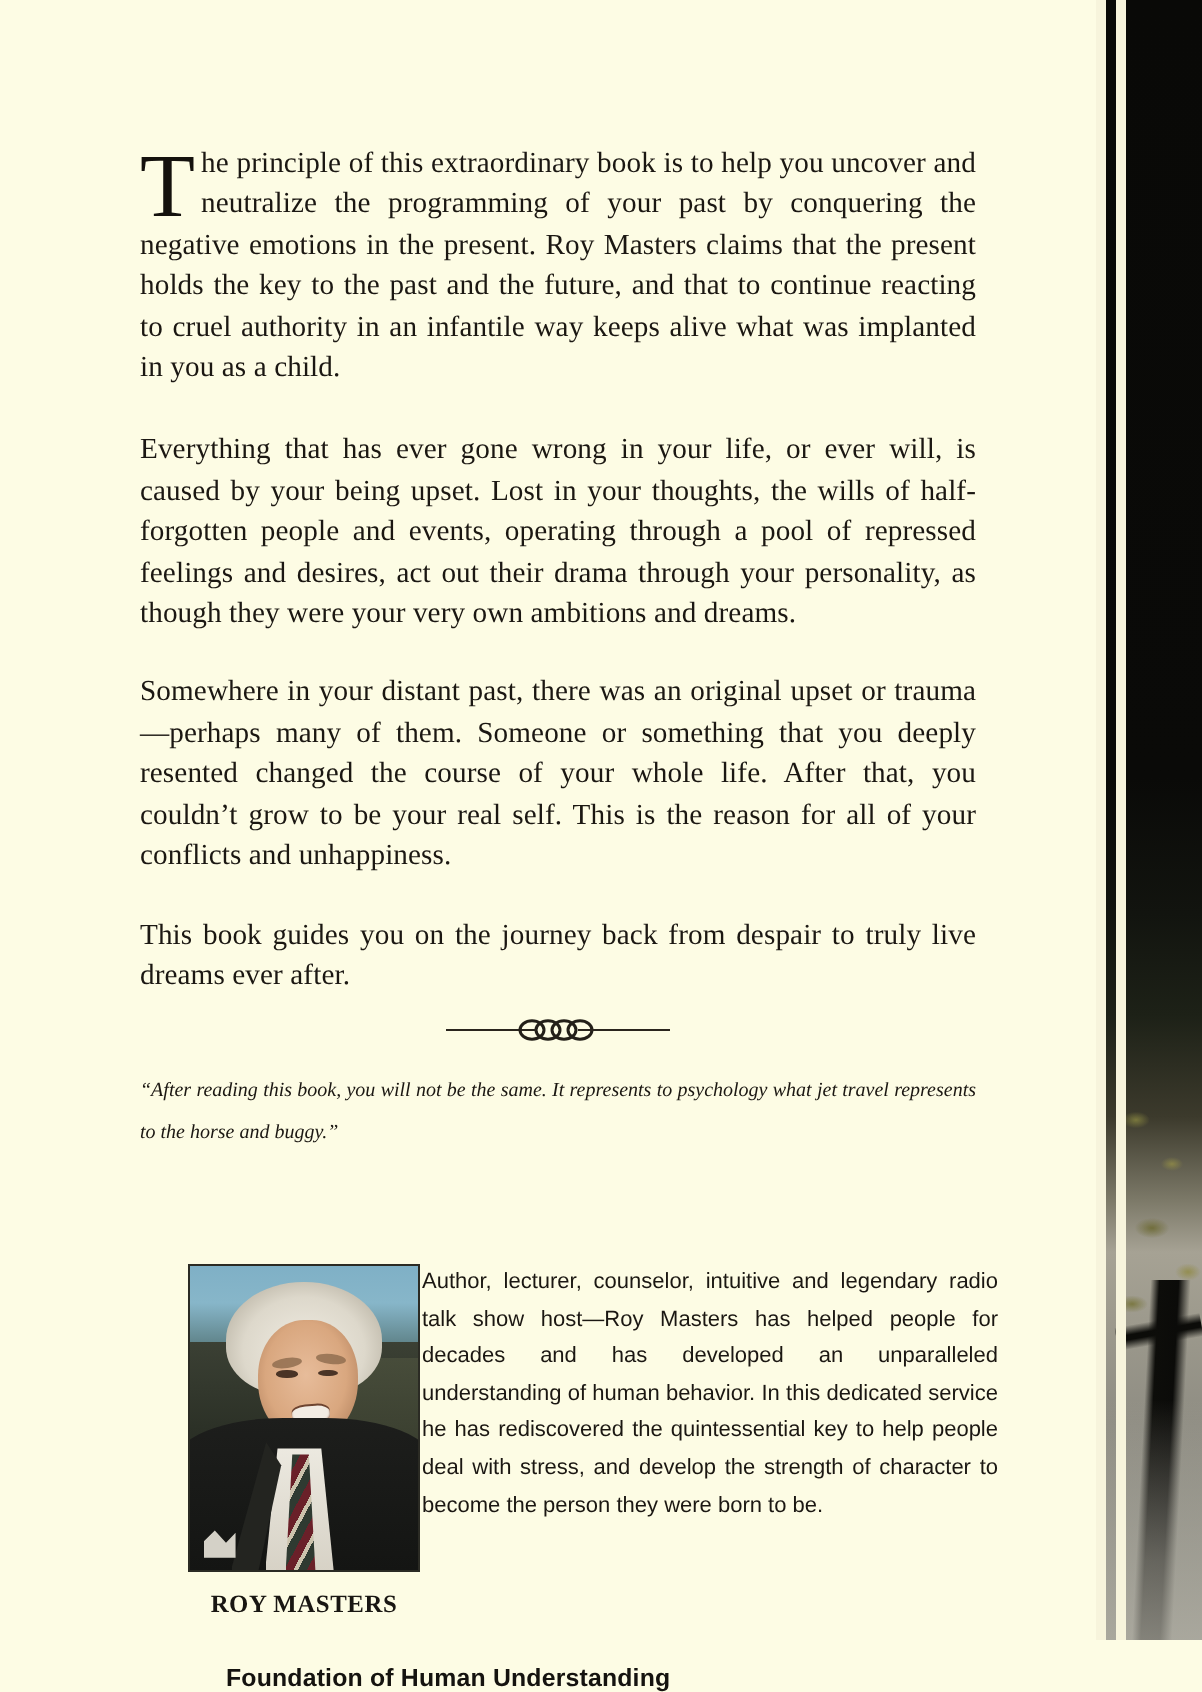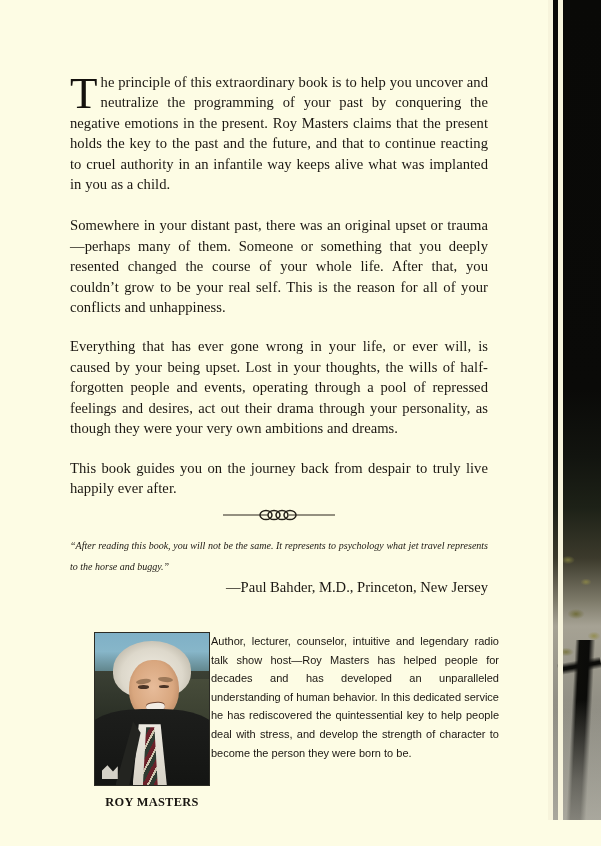--- a/index.html
+++ b/index.html
@@ -371,44 +371,43 @@
 <body>
 
 <div class="cover">
 
   <div class="back-panel">
 
     <div class="text-column">
 
       <p class="body-par par-first"><span class="dropcap">T</span><span>he principle of this extraordinary book is to help you uncover and neutralize the programming of your past by conquering the negative emotions in the present. Roy Masters claims that the present holds the key to the past and the future, and that to continue reacting to cruel authority in an infantile way keeps alive what was implanted in you as a child.</span></p>
 
+      <p class="body-par">Everything that has ever gone wrong in your life, or ever will, is caused by your being upset. Lost in your thoughts, the wills of half-forgotten people and events, operating through a pool of repressed feelings and desires, act out their drama through your personality, as though they were your very own ambitions and dreams.</p>
+
       <p class="body-par">Somewhere in your distant past, there was an original upset or trauma—perhaps many of them. Someone or something that you deeply resented changed the course of your whole life. After that, you couldn’t grow to be your real self. This is the reason for all of your conflicts and unhappiness.</p>
 
-      <p class="body-par">Everything that has ever gone wrong in your life, or ever will, is caused by your being upset. Lost in your thoughts, the wills of half-forgotten people and events, operating through a pool of repressed feelings and desires, act out their drama through your personality, as though they were your very own ambitions and dreams.</p>
-
-      <p class="body-par">This book guides you on the journey back from despair to truly live happily ever after.</p>
+      <p class="body-par">This book guides you on the journey back from despair to truly live dreams ever after.</p>
 
     </div>
 
     <div class="ornament-wrap">
       <svg width="112" height="14" viewBox="0 0 112 14">
         <line x1="0" y1="7" x2="38" y2="7" stroke="#2a251d" stroke-width="1"></line>
         <line x1="74" y1="7" x2="112" y2="7" stroke="#2a251d" stroke-width="1"></line>
         <ellipse cx="43" cy="7" rx="6" ry="4.6" fill="none" stroke="#231f18" stroke-width="1.5"></ellipse>
         <ellipse cx="51" cy="7" rx="6" ry="4.6" fill="none" stroke="#231f18" stroke-width="1.5"></ellipse>
         <ellipse cx="59" cy="7" rx="6" ry="4.6" fill="none" stroke="#231f18" stroke-width="1.5"></ellipse>
         <ellipse cx="67" cy="7" rx="6" ry="4.6" fill="none" stroke="#231f18" stroke-width="1.5"></ellipse>
         <line x1="38" y1="7" x2="45" y2="7" stroke="#2a251d" stroke-width="1"></line>
         <line x1="66" y1="7" x2="74" y2="7" stroke="#2a251d" stroke-width="1"></line>
       </svg>
     </div>
 
     <div class="testimonial">
       <p class="testimonial-quote">“After reading this book, you will not be the same. It represents to psychology what jet travel represents to the horse and buggy.”</p>
-      <p class="testimonial-attrib">—Paul Bahder, M.D., Princeton, New Jersey</p>
     </div>
 
     <div class="author-block">
 
       <div class="author-photo-col">
         <div class="author-photo">
           <div class="ph-bg-sky"></div>
           <div class="ph-bg-dark"></div>
           <div class="ph-bg-shelf"></div>
           <div class="ph-hair"></div>
@@ -424,20 +423,21 @@
           <div class="ph-lapel-l"></div>
           <div class="ph-pocket"></div>
         </div>
         <div class="author-photo-caption">ROY MASTERS</div>
       </div>
 
       <p class="author-bio">Author, lecturer, counselor, intuitive and legendary radio talk show host—Roy Masters has helped people for decades and has developed an unparalleled understanding of human behavior. In this dedicated service he has rediscovered the quintessential key to help people deal with stress, and develop the strength of character to become the person they were born to be.</p>
 
     </div>
 
+    <div class="publisher">Foundation of Human Understanding</div>
 
   </div>
 
   <div class="spine-area">
     <div class="spine-img"></div>
     <div class="spine-foliage"></div>
     <div class="spine-branch"></div>
     <div class="spine-trunk"></div>
     <div class="spine-haze"></div>
     <div class="spine-line spine-line-a"></div>

